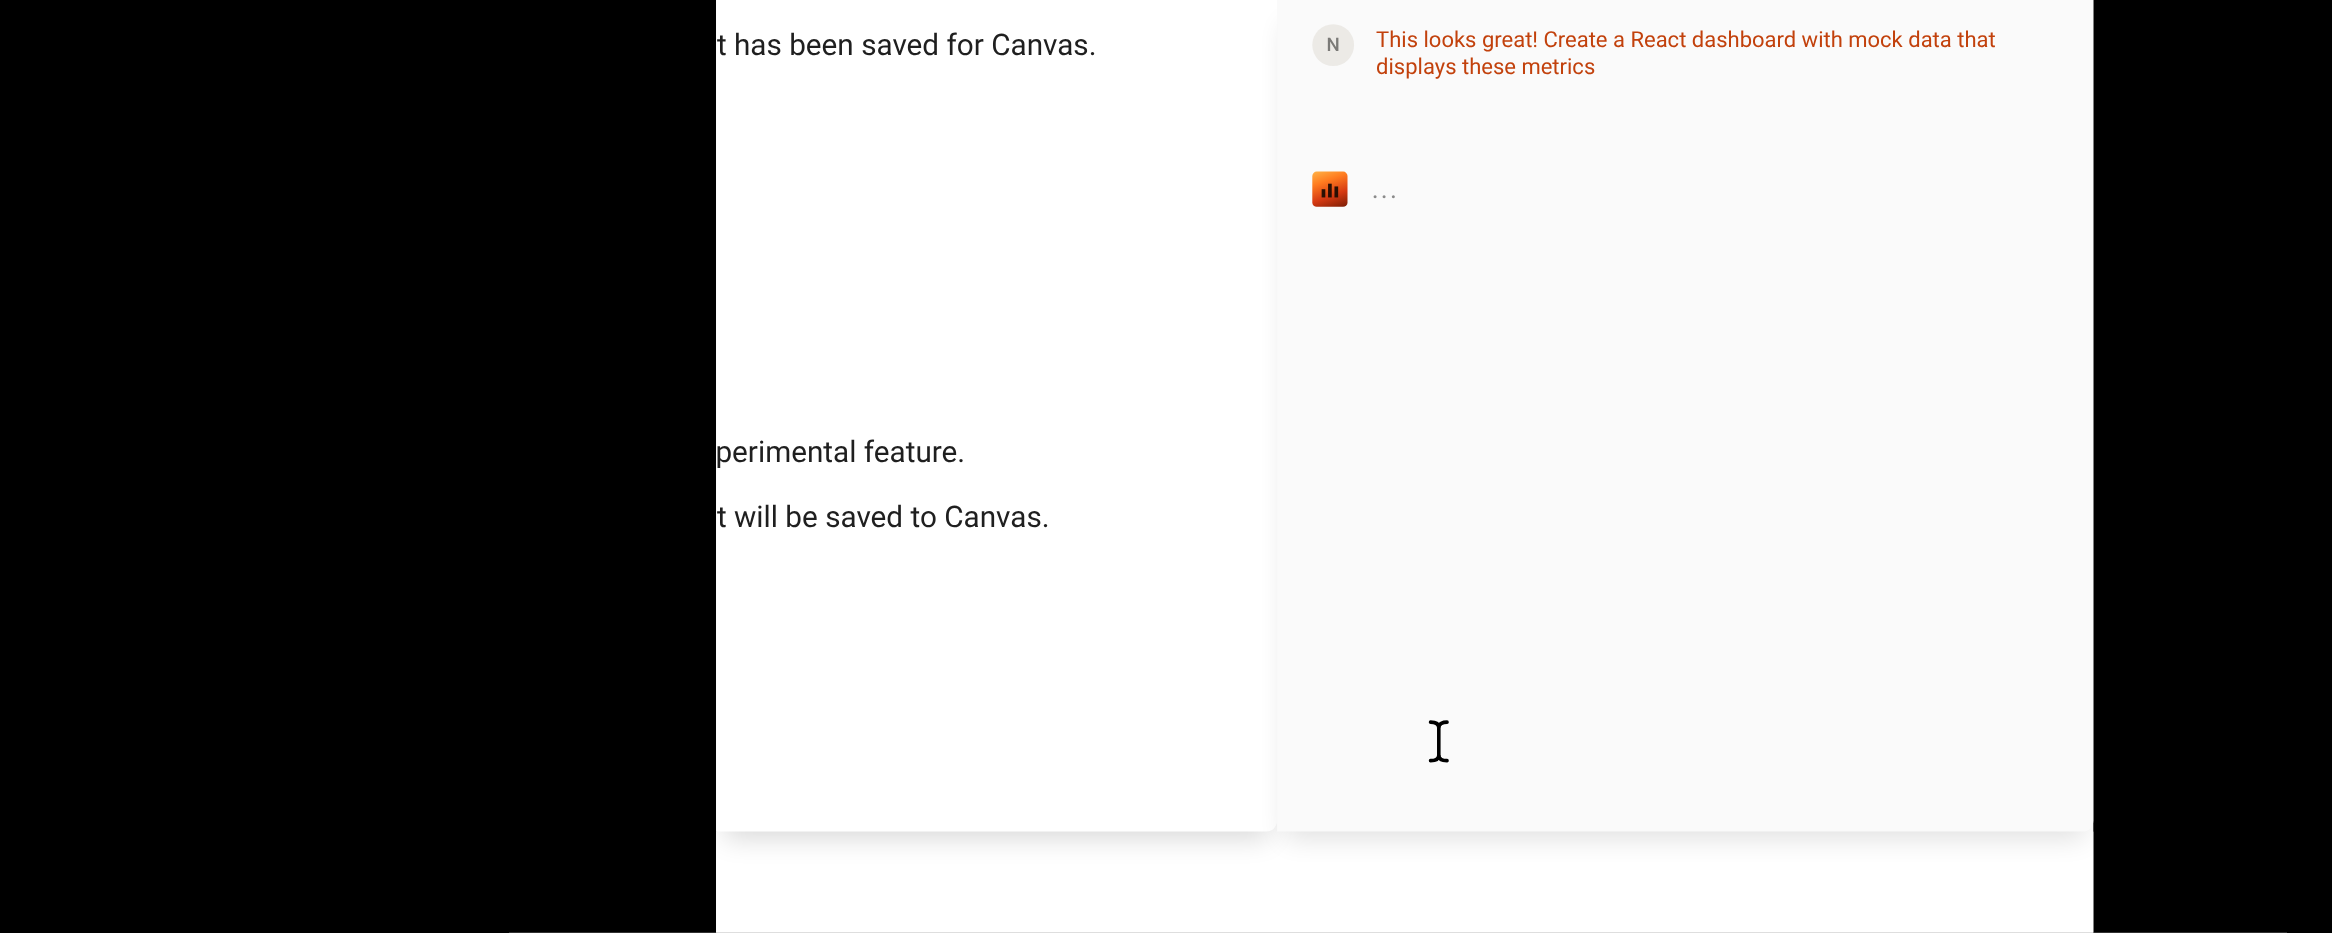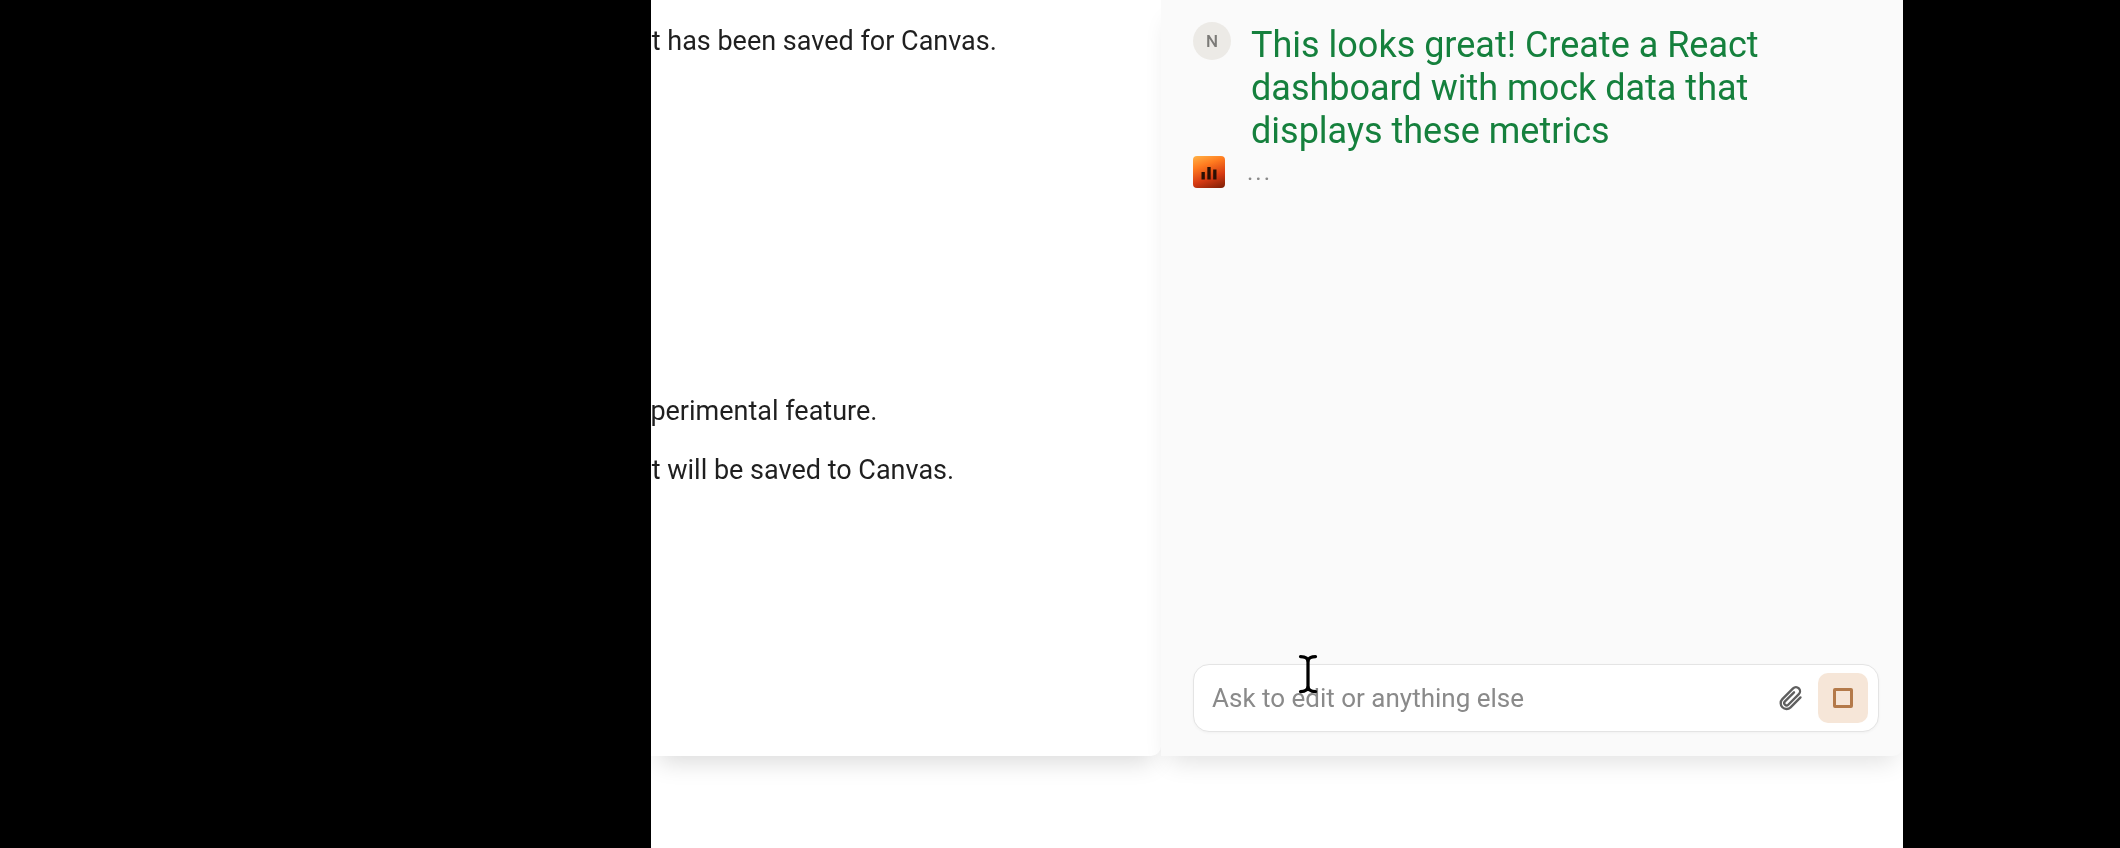--- a/index.html
+++ b/index.html
@@ -37,21 +37,21 @@
     box-shadow: 0 14px 24px -8px rgba(0,0,0,0.12);
   }
 
   .user-row { position: absolute; top: 22px; left: 32px; right: 40px; display: flex; gap: 20px; align-items: flex-start; }
   .avatar {
     width: 38px; height: 38px; border-radius: 50%;
     background: #eceae6; color: #7b7a77;
     display: flex; align-items: center; justify-content: center;
     font-size: 17px; font-weight: 500; flex-shrink: 0;
   }
-  .user-text { font-size: 36px; color: #15803d; line-height: 1.2; padding-top: 2px; }
+  .user-text { font-size: 20px; color: #c2410c; line-height: 1.2; padding-top: 2px; }
 
   .assistant-row { position: absolute; top: 156px; left: 32px; display: flex; gap: 22px; align-items: center; }
   .assistant-avatar {
     width: 32px; height: 32px; border-radius: 4px;
     background: linear-gradient(160deg,#ffb347 0%,#ff7b1f 30%,#d63a12 65%,#7a1d05 100%);
     display:flex; align-items:center; justify-content:center;
   }
   .assistant-avatar svg { width: 20px; height: 20px; }
   .typing { color: #8a8a8a; font-size: 24px; letter-spacing: 2px; line-height: 1; }
 
@@ -111,31 +111,20 @@
       <div class="assistant-avatar">
         <svg viewBox="0 0 24 24">
           <rect x="3" y="12" width="4" height="9" fill="#2a0f03"></rect>
           <rect x="10" y="6" width="4" height="15" fill="#2a0f03"></rect>
           <rect x="17" y="9" width="4" height="12" fill="#2a0f03"></rect>
         </svg>
       </div>
       <div class="typing">...</div>
     </div>
 
-    <div class="input-bar">
-      <input class="chat-input" type="text" placeholder="Ask to edit or anything else" style="">
-      <button class="attach-btn">
-        <svg viewBox="0 0 24 24">
-          <path d="M21 11.5l-8.5 8.5a5 5 0 0 1-7.07-7.07l9.19-9.19a3.5 3.5 0 0 1 4.95 4.95L10.5 17.76a2 2 0 0 1-2.83-2.83l7.78-7.78" stroke-linecap="round" stroke-linejoin="round"></path>
-        </svg>
-      </button>
-      <button class="stop-btn">
-        <span class="sq"></span>
-      </button>
-    </div>
 
     <div class="cursor-caret">
       <svg viewBox="0 0 24 32">
         <path d="M6 2 C9 2 12 3 12 6 C12 3 15 2 18 2" stroke="#000" stroke-width="2.6" fill="none" stroke-linecap="round"></path>
         <line x1="12" y1="6" x2="12" y2="26" stroke="#000" stroke-width="2.6" stroke-linecap="round"></line>
         <path d="M6 30 C9 30 12 29 12 26 C12 29 15 30 18 30" stroke="#000" stroke-width="2.6" fill="none" stroke-linecap="round"></path>
       </svg>
     </div>
 
   </div>

